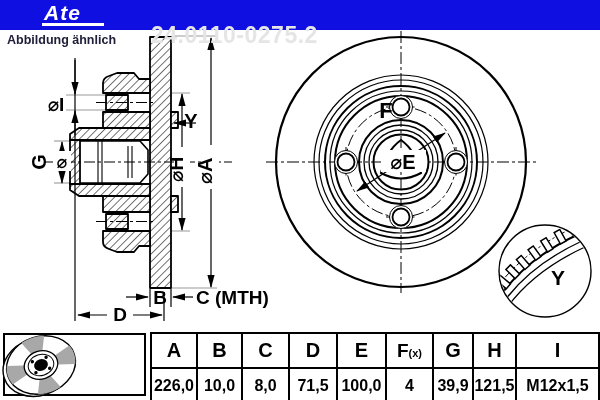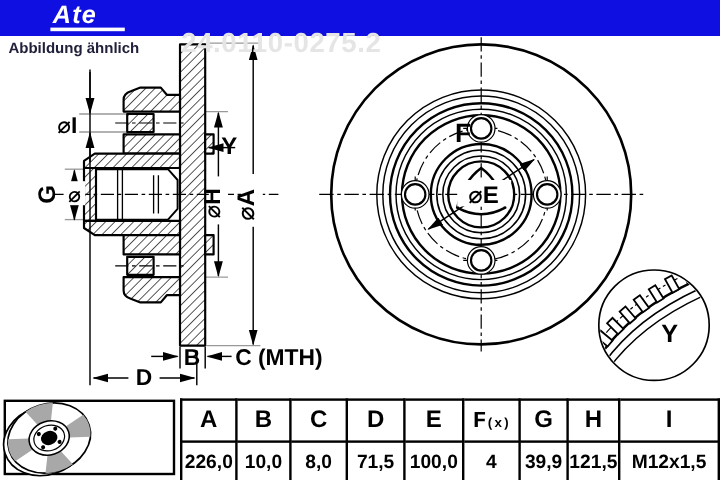--- a/index.html
+++ b/index.html
@@ -227,21 +227,21 @@
       <col style="width:43px">
       <col style="width:83px">
   </colgroup>
   <tbody>
       <tr class="hrow">
     <td>A</td>
     <td>B</td>
     <td>C</td>
     <td>D</td>
     <td>E</td>
-    <td style="font-size:19px;font-family:Liberation Mono, monospace;"><span>F</span><span class="fx-small">(x)</span></td>
+    <td style="font-size:19px;"><span>F</span><span class="fx-small">(x)</span></td>
     <td>G</td>
     <td>H</td>
     <td>I</td>
   </tr>
   <tr class="vrow">
     <td>226,0</td>
     <td>10,0</td>
     <td>8,0</td>
     <td>71,5</td>
     <td>100,0</td>

